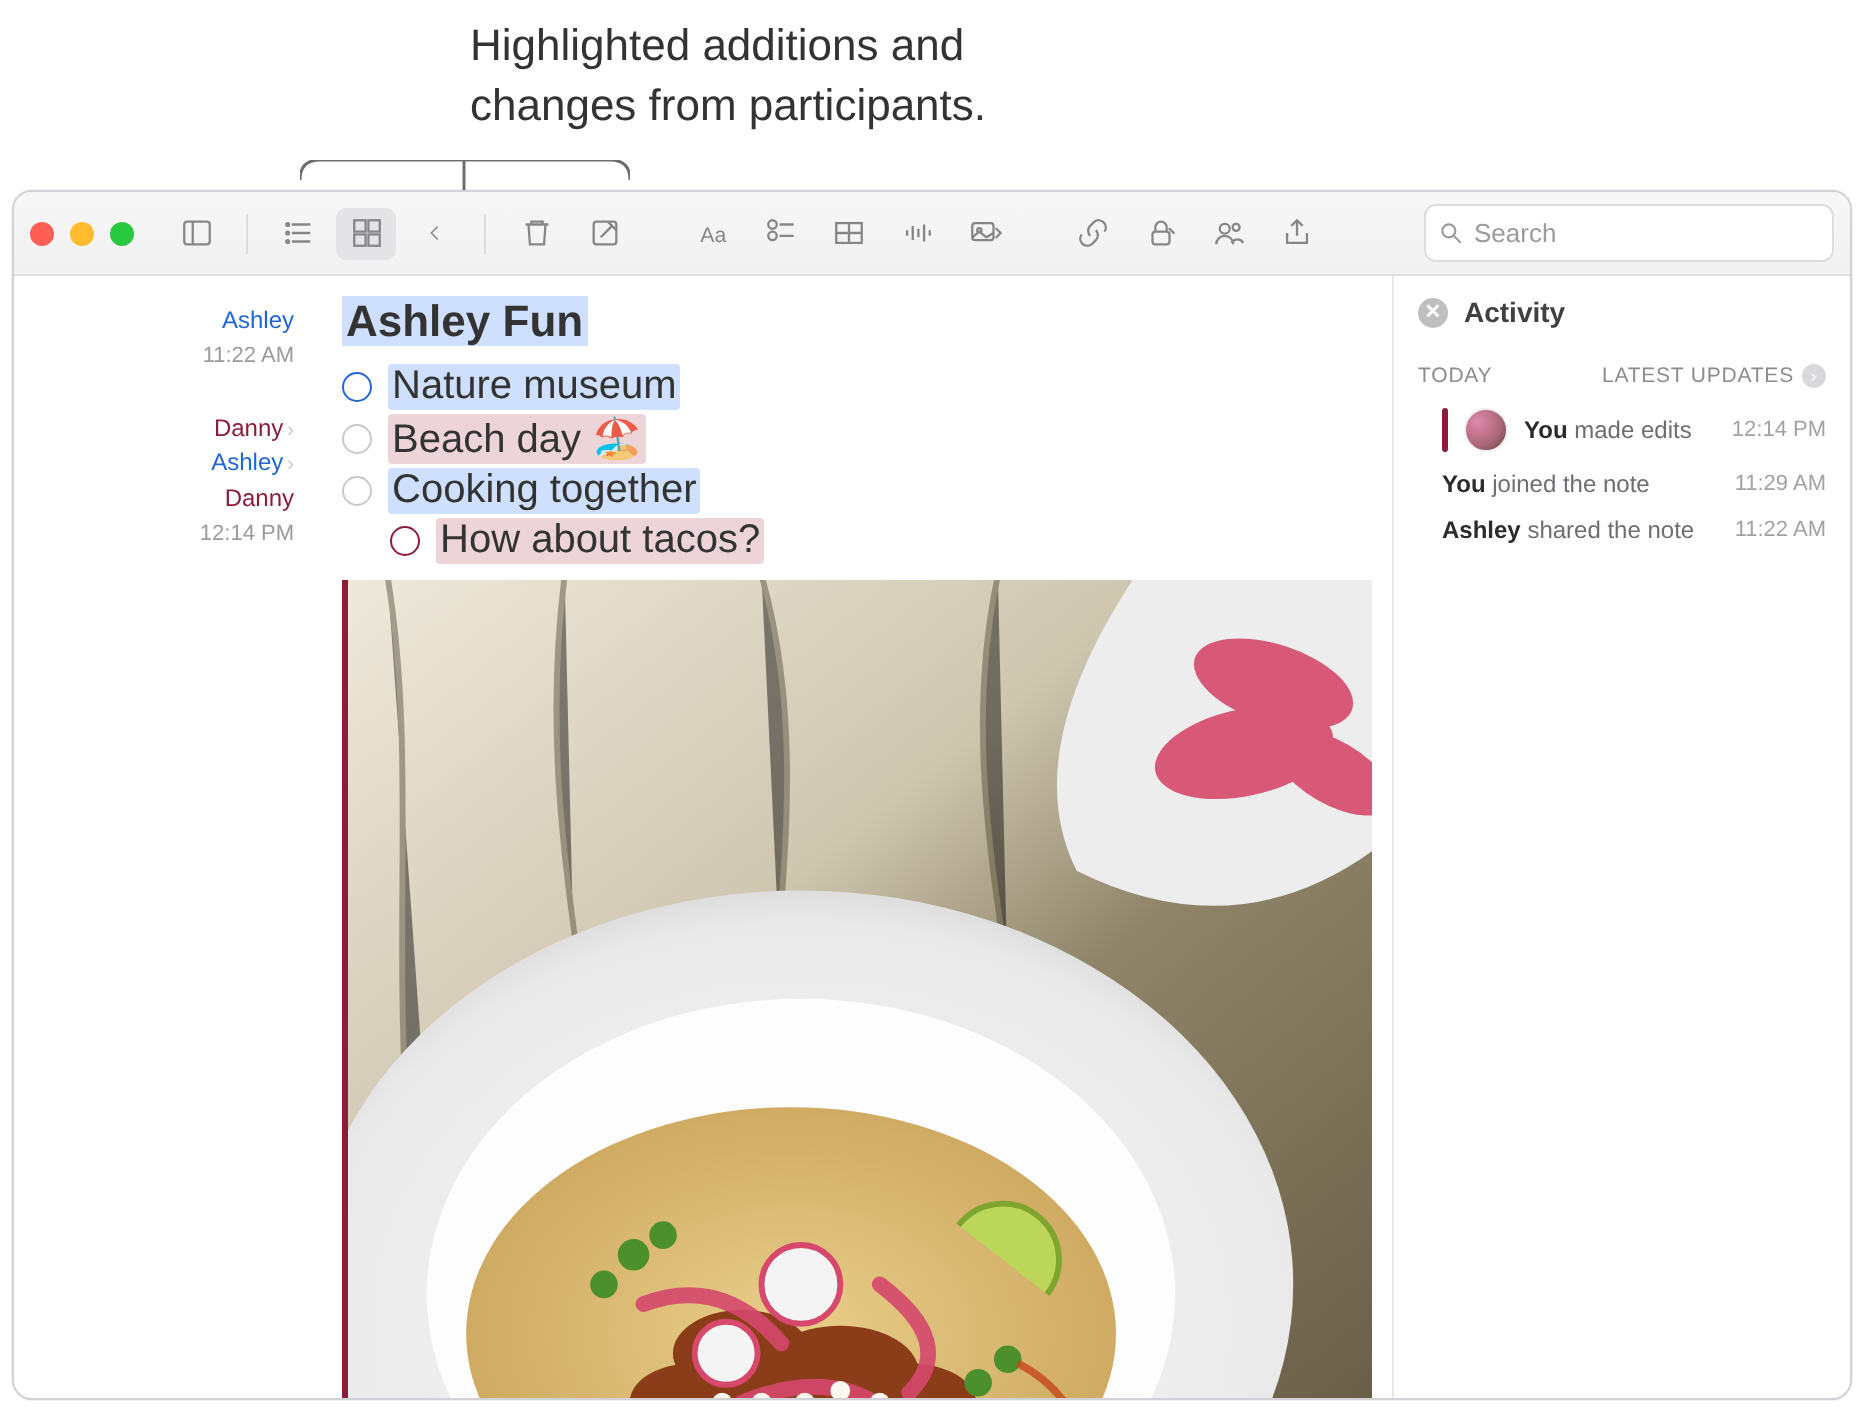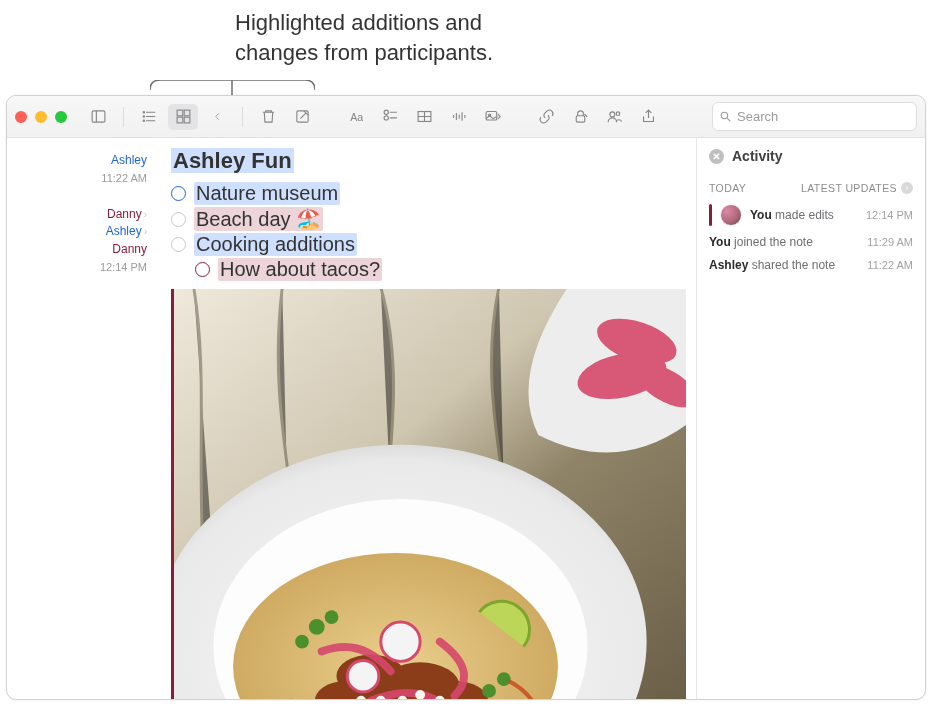--- a/index.html
+++ b/index.html
@@ -169,21 +169,21 @@
   }
   .act-sub{
     display:flex;justify-content:space-between;
     font-size:10.5px;letter-spacing:.4px;
     color:#8c8c90;font-weight:400;
     margin-bottom:10px;
   }
   .act-sub .lu{display:flex;align-items:center;gap:4px;}
   .act-sub .dotg{width:12px;height:12px;border-radius:50%;background:#d9d9dc;color:#fff;font-size:9px;display:flex;align-items:center;justify-content:center;}
   .feed{display:flex;flex-direction:column;gap:9px;}
-  .feed-row{display:flex;align-items:center;gap:8px;}
+  .feed-row{display:flex;align-items:center;gap:8px;margin-left:12px;}
   .bar{width:3px;align-self:stretch;border-radius:2px;}
   .bar.dan{background:var(--danny);}
   .avatar{
     width:22px;height:22px;border-radius:50%;
     background:radial-gradient(circle at 30% 30%,#d8a,#a67 60%,#543 100%);
     flex:0 0 auto;
     border:1px solid #eee;
   }
   .ftext{flex:1;color:#6e6e72;}
   .ftext b{color:#2b2b2e;font-weight:600;}
@@ -358,21 +358,21 @@
           <div class="item">
             <span class="chk ash"></span>
             <span class="txt hl-ash">Nature museum</span>
           </div>
           <div class="item">
             <span class="chk muted"></span>
             <span class="txt hl-dan">Beach day 🏖️</span>
           </div>
           <div class="item">
             <span class="chk muted"></span>
-            <span class="txt hl-ash">Cooking additions</span>
+            <span class="txt hl-ash">Cooking together</span>
           </div>
           <div class="item sub">
             <span class="chk dan"></span>
             <span class="txt hl-dan">How about tacos?</span>
           </div>
         </div>
 
       <div class="photo">
         <svg viewBox="0 0 520 420" preserveAspectRatio="xMidYMid slice">
           <defs>

